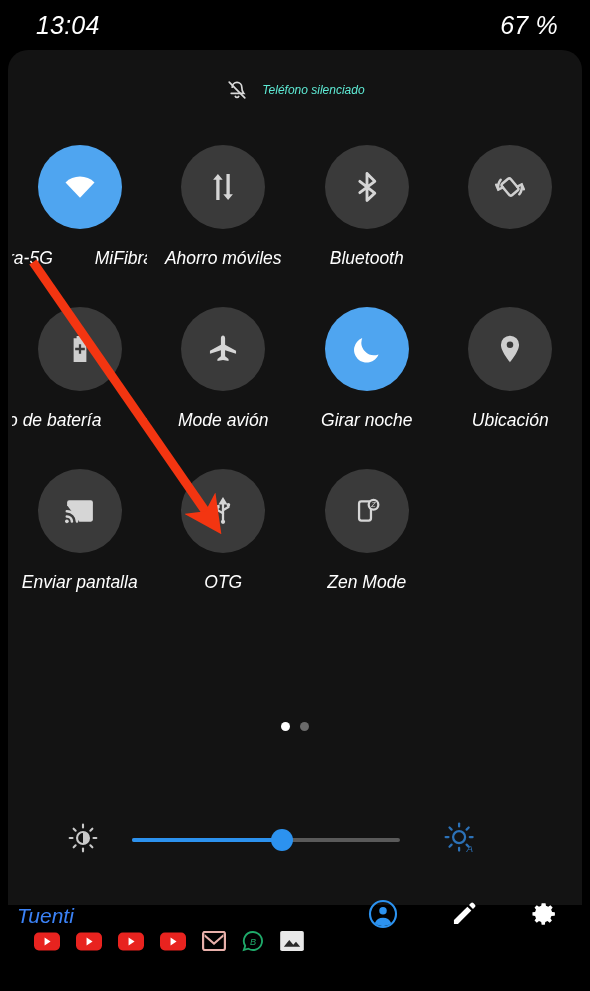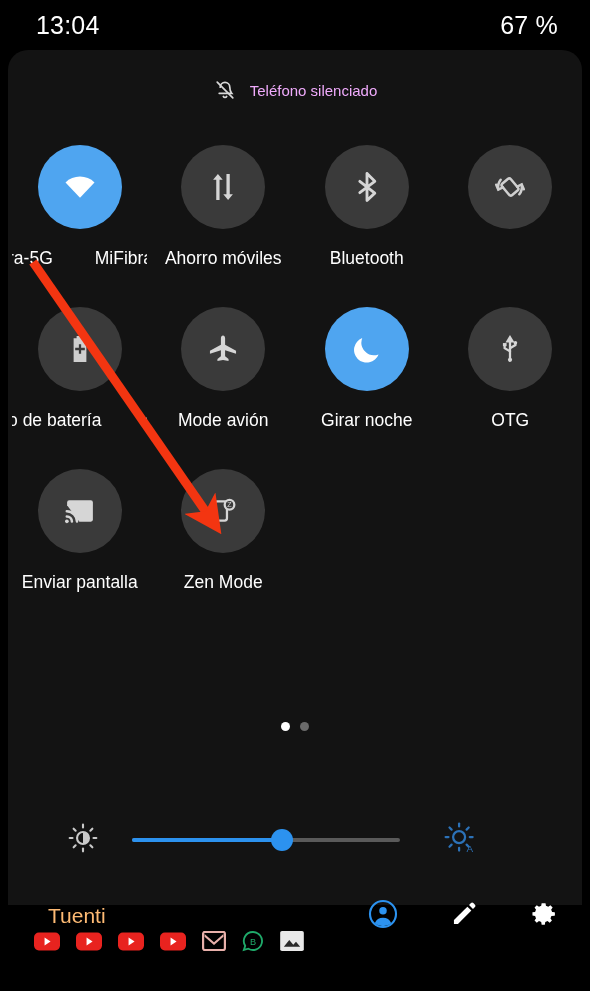--- a/index.html
+++ b/index.html
@@ -6,20 +6,21 @@
   html, body {
     width: 590px; height: 991px;
     background: #000000;
     font-family: "Liberation Sans", sans-serif;
     overflow: hidden;
   }
   #screen {
     position: relative;
     width: 518px; height: 991px;
     background: #000000;
+    font-style: italic;
   }
 
   
   #status-bar {
     position: absolute; left: 0; top: 0;
     width: 590px; height: 50px;
     display: flex; align-items: center;
     justify-content: space-between;
     padding: 0 32px 0 36px;
     color: #ffffff;
@@ -36,21 +37,21 @@
     border-radius: 20px 20px 0 0;
   }
 
   
   #silence-banner {
     position: absolute; left: 0; top: 22px;
     width: 574px; height: 36px;
     display: flex; align-items: center; justify-content: center;
     gap: 13px;
   }
-  #silence-banner .label { color: #f0abfc; font-size: 15px; }
+  #silence-banner .label { color: #5eead4; font-size: 12px; }
   .bell-icon { width: 24px; height: 24px; display: block; }
 
   
   #tile-grid {
     position: absolute; left: 0; top: 95px;
     width: 574px;
     display: grid;
     grid-template-columns: repeat(4, 1fr);
     row-gap: 38px;
   }
@@ -128,22 +129,22 @@
     background: #2c92ef;
   }
 
   
   #qs-footer {
     position: absolute; left: 0; top: 838px;
     width: 574px; height: 56px;
     display: flex; align-items: center;
   }
   #qs-footer .carrier {
-    margin-left: 40px;
-    color: #fdba74;
+    margin-left: 9px;
+    color: #3b82f6;
     font-size: 21px;
   }
   #qs-footer .footer-icons {
     margin-left: auto; margin-right: 24px;
     display: flex; align-items: center; gap: 52px;
   }
 
   
   #notif-strip {
     position: absolute; left: 0; top: 920px;
@@ -252,46 +253,55 @@
 
       <div class="tile">
         <div class="tile-circle active">
           <svg class="tile-icon" width="38" height="38" viewBox="0 0 24 24" fill="#ffffff">
             <path d="M19.3 15.4A8 8 0 0 1 9 5.1a8 8 0 1 0 10.3 10.3Z"></path>
           </svg>
         </div>
         <div class="tile-label">Girar noche</div>
       </div>
 
+      <div class="tile">
+        <div class="tile-circle">
+          <svg class="tile-icon" width="34" height="34" viewBox="0 0 24 24">
+            <path d="M12 2.6a6.4 6.4 0 0 0-6.4 6.4c0 4.8 6.4 12.4 6.4 12.4s6.4-7.6 6.4-12.4A6.4 6.4 0 0 0 12 2.6Z" fill="#cfcfcf"></path>
+            <circle cx="12" cy="9" r="2.3" fill="#3a3a3a"></circle>
+          </svg>
+        </div>
+        <div class="tile-label">Ubicación</div>
+      </div>
+
+      <div class="tile">
+        <div class="tile-circle">
+          <svg class="tile-icon" width="36" height="36" viewBox="0 0 24 24" fill="none" stroke="#d6d6d6" stroke-width="1.7" stroke-linecap="round">
+            <path d="M3.4 8.2V6.3a1.4 1.4 0 0 1 1.4-1.4h14.4a1.4 1.4 0 0 1 1.4 1.4v11.4a1.4 1.4 0 0 1-1.4 1.4h-7.6" fill="#d6d6d6" stroke="none"></path>
+            <path d="M3.2 18.9h.1" stroke-width="2.4"></path>
+            <path d="M3.2 15.6a3.4 3.4 0 0 1 3.4 3.4"></path>
+            <path d="M3.2 12.2a6.8 6.8 0 0 1 6.8 6.8"></path>
+          </svg>
+        </div>
+        <div class="tile-label">Enviar pantalla</div>
+      </div>
 
       <div class="tile">
         <div class="tile-circle">
           <svg class="tile-icon" width="34" height="34" viewBox="0 0 24 24" fill="none" stroke="#d6d6d6" stroke-width="1.6" stroke-linecap="round">
             <path d="M12 3.6 10.2 6.6h3.6Z" fill="#d6d6d6"></path>
             <line x1="12" y1="6.6" x2="12" y2="18.4"></line>
             <circle cx="12" cy="19.6" r="1.5" fill="#d6d6d6" stroke="none"></circle>
             <path d="M12 13.6 8.2 11.4v-2"></path>
             <rect x="7" y="7.8" width="2.6" height="2.2" fill="#d6d6d6" stroke="none"></rect>
             <path d="M12 11.4 15.8 9.2v-1"></path>
             <circle cx="15.8" cy="7.6" r="1.3" fill="#d6d6d6" stroke="none"></circle>
           </svg>
         </div>
         <div class="tile-label">OTG</div>
-      </div>
-
-      <div class="tile">
-        <div class="tile-circle">
-          <svg class="tile-icon" width="36" height="36" viewBox="0 0 24 24" fill="none" stroke="#d6d6d6" stroke-width="1.7" stroke-linecap="round">
-            <path d="M3.4 8.2V6.3a1.4 1.4 0 0 1 1.4-1.4h14.4a1.4 1.4 0 0 1 1.4 1.4v11.4a1.4 1.4 0 0 1-1.4 1.4h-7.6" fill="#d6d6d6" stroke="none"></path>
-            <path d="M3.2 18.9h.1" stroke-width="2.4"></path>
-            <path d="M3.2 15.6a3.4 3.4 0 0 1 3.4 3.4"></path>
-            <path d="M3.2 12.2a6.8 6.8 0 0 1 6.8 6.8"></path>
-          </svg>
-        </div>
-        <div class="tile-label">Enviar pantalla</div>
       </div>
 
       <div class="tile">
         <div class="tile-circle">
           <svg class="tile-icon" width="34" height="34" viewBox="0 0 24 24" fill="none" stroke="#d6d6d6" stroke-width="1.6">
             <rect x="6.4" y="5.2" width="8.4" height="13.6" rx="1.6"></rect>
             <circle cx="16.6" cy="7.6" r="3.4" fill="#3a3a3a"></circle>
             <text x="16.6" y="9.5" font-size="5" fill="#d6d6d6" stroke="none" text-anchor="middle" font-family="Liberation Sans, sans-serif">Z</text>
           </svg>
         </div>

